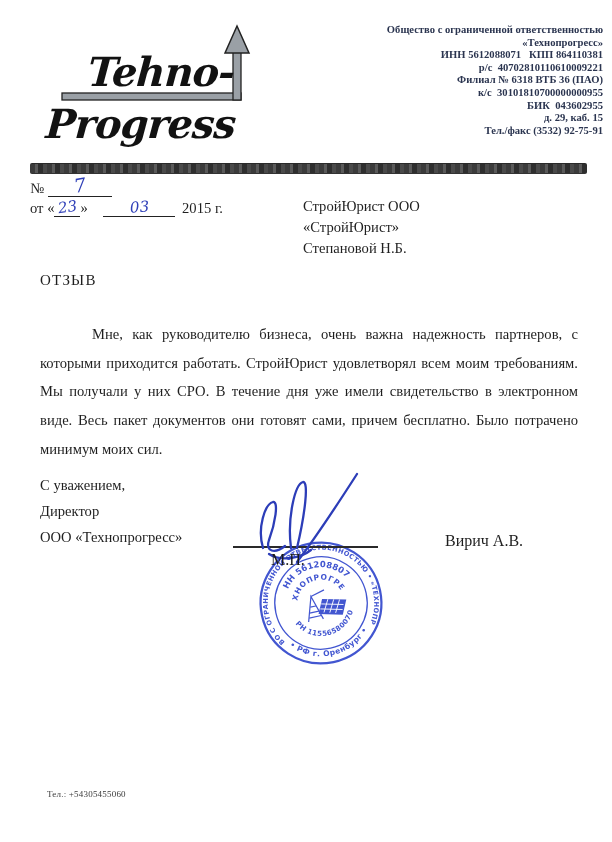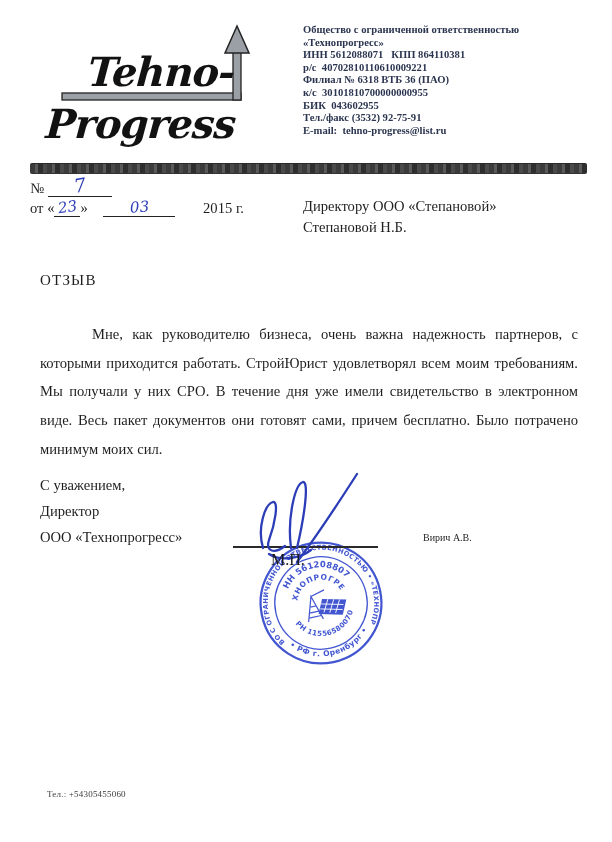--- a/index.html
+++ b/index.html
@@ -26,21 +26,21 @@
   }
   .logo-word.w1{left:88px;top:48px;}
   .logo-word.w2{left:46px;top:100px;}
   .logo-arrow{position:absolute;left:58px;top:22px;z-index:2;}
   
   .letterhead{
     position:absolute;left:303px;top:24px;width:300px;
     font-size:10.6px;font-weight:bold;line-height:12.6px;
     color:#2b3550;
   }
-  .lh-line{white-space:pre;}
+  .lh-line{white-space:pre;text-align:right;}
   
   .divider{
     position:absolute;left:30px;top:163px;width:557px;height:9px;
     background:repeating-linear-gradient(90deg,
       #3b3b3b 0 5px, #5a5a5a 5px 8px, #2e2e2e 8px 13px, #4a4a4a 13px 17px);
     border-top:1px solid #2a2a2a;border-bottom:1px solid #333;
     border-radius:2px;
   }
   
   .ref-number{position:absolute;left:30px;top:174px;font-size:14.6px;}
@@ -67,21 +67,21 @@
     text-align:left;font-size:15px;letter-spacing:1.2px;
   }
   .doc-body{
     position:absolute;left:40px;top:320px;width:538px;
     font-size:14.6px;line-height:28.7px;
     text-align:justify;text-indent:52px;
   }
   
   .closing{position:absolute;left:40px;top:477px;font-size:14.6px;font-family:Liberation Serif, serif;}
   .closing div{margin-bottom:9px;}
-  .signer-name{position:absolute;left:423px;top:532px;font-size:10px;}
+  .signer-name{position:absolute;left:445px;top:532px;font-size:16px;}
   .sig-line{position:absolute;left:233px;top:546px;width:145px;height:1.5px;background:#2a2a2a;z-index:5;}
   .mp-label{position:absolute;left:271px;top:551px;font-size:16px;color:#1a1a1a;z-index:7;}
   .signature-svg{position:absolute;left:245px;top:462px;z-index:6;}
   .stamp-svg{position:absolute;left:255px;top:537px;z-index:4;opacity:.9;}
   
   .footer-phone{
     position:absolute;left:47px;top:789px;
     font-size:9px;color:#3a3a3a;letter-spacing:.2px;
   }
 </style>
@@ -99,38 +99,38 @@
   <div class="logo-word w2">Progress</div>
 
   <div class="letterhead">
     <div class="lh-line">Общество с ограниченной ответственностью</div>
     <div class="lh-line">«Технопрогресс»</div>
     <div class="lh-line">ИНН 5612088071   КПП 864110381</div>
     <div class="lh-line">р/с  40702810110610009221</div>
     <div class="lh-line">Филиал № 6318 ВТБ 36 (ПАО)</div>
     <div class="lh-line">к/с  30101810700000000955</div>
     <div class="lh-line">БИК  043602955</div>
+    <div class="lh-line">д. 29, каб. 15</div>
     <div class="lh-line">Тел./факс (3532) 92-75-91</div>
-    <div class="lh-line">E-mail:  tehno-progress@list.ru</div>
   </div>
 
   <div class="divider"></div>
 
   <div class="ref-number">
     <span>№</span>
     <span class="blank" style="width:64px;"><span class="hw seven">7</span></span>
   </div>
   <div class="ref-date">
     <span>от «</span><span class="blank" style="width:26px;"><span class="hw day">23</span></span><span>»</span>
     <span class="blank" style="width:72px;margin-left:12px;"><span class="hw month">03</span></span>
-    <span style="margin-left:24px;">2015 г.</span>
+    <span style="margin-left:3px;">2015 г.</span>
   </div>
 
   <div class="recipient">
-    <div class="r1">Директору ООО «Степановой»</div>
+    <div class="r1">СтройЮрист ООО «СтройЮрист»</div>
     <div class="r2">Степановой Н.Б.</div>
   </div>
 
   <div class="doc-title">ОТЗЫВ</div>
   <div class="doc-body">Мне, как руководителю бизнеса, очень важна надежность партнеров, с которыми приходится работать. СтройЮрист удовлетворял всем моим требованиям. Мы получали у них СРО. В течение дня уже имели свидетельство в электронном виде. Весь пакет документов они готовят сами, причем бесплатно. Было потрачено минимум моих сил.</div>
 
   <div class="closing">
     <div>С уважением,</div>
     <div>Директор</div>
     <div>ООО «Технопрогресс»</div>

